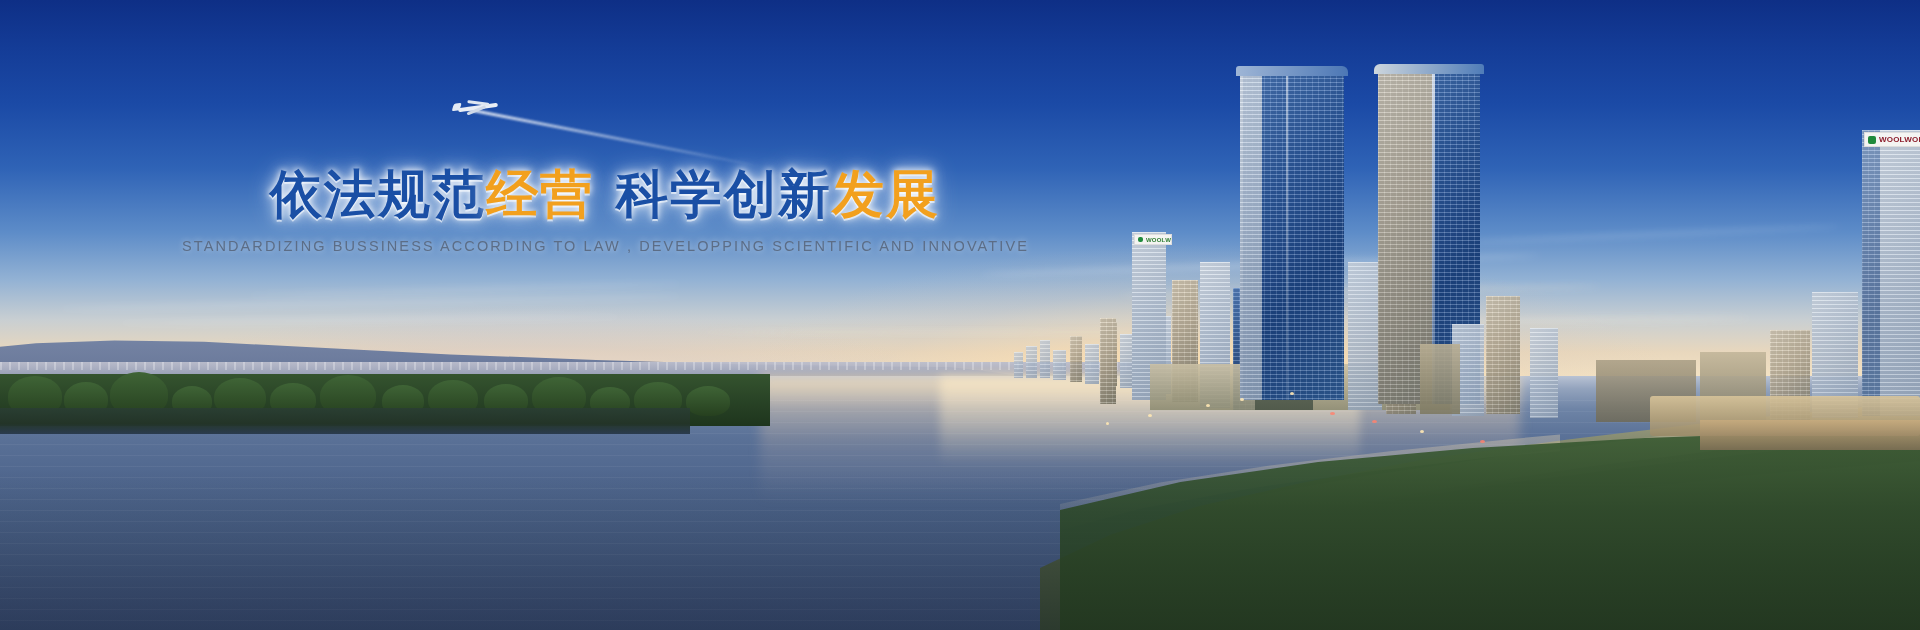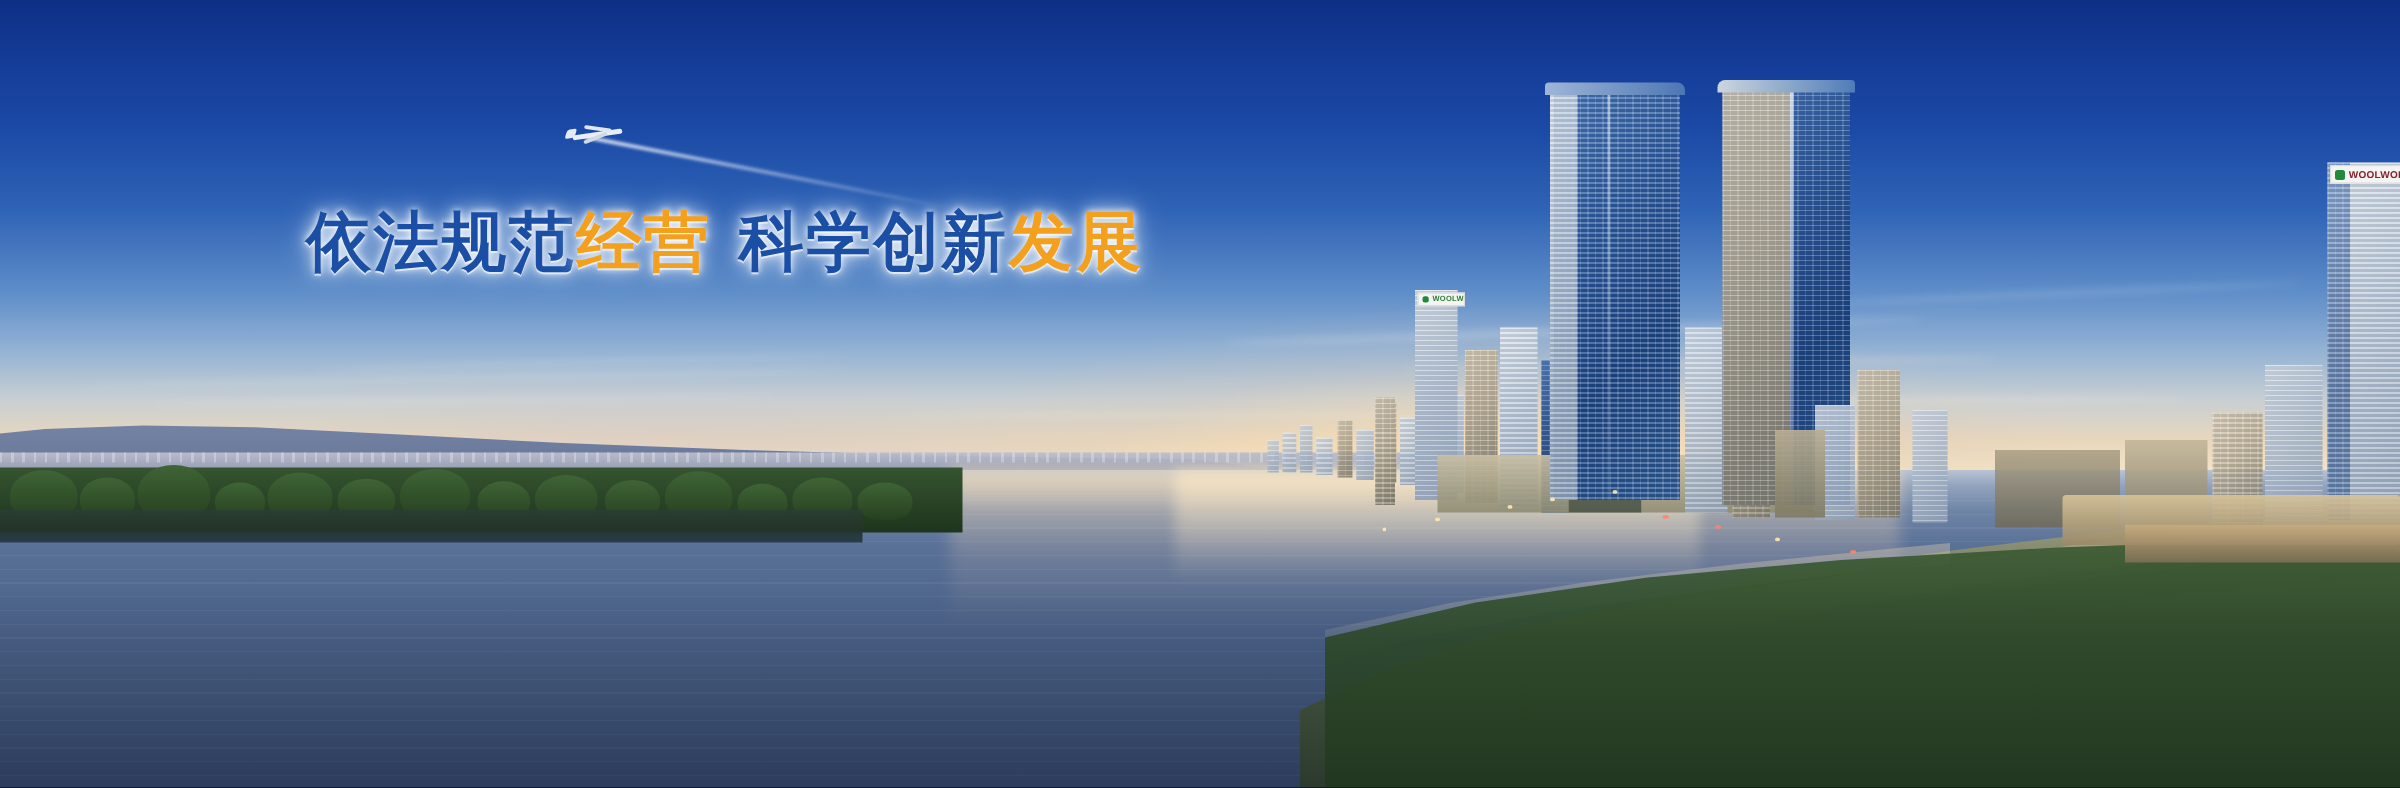--- a/index.html
+++ b/index.html
@@ -226,22 +226,22 @@
     font-family:"Liberation Sans",sans-serif;
   }
   .sign-sm .txt{font-size:6px;color:#2e7d32;}
 
   
   .spark{position:absolute;border-radius:50%;background:rgba(255,232,180,.9);filter:blur(.6px);}
   .spark-r{background:rgba(255,130,110,.85);}
 
   
   .copy{
-    position:absolute;left:200px;top:168px;width:760px;
-    text-align:center;
+    position:absolute;left:180px;top:168px;width:760px;
+    text-align:right;
   }
   .headline{
     font-family:"DejaVu Sans","Liberation Sans",sans-serif;
     font-weight:700;
     font-size:52px;
     line-height:1;
     letter-spacing:2px;
     white-space:nowrap;
     margin:0;
     color:#1a4fa5;
@@ -394,15 +394,16 @@
     <div class="spark spark-r" style="left:1330px;top:412px;width:5px;height:3px;"></div>
     <div class="spark spark-r" style="left:1372px;top:420px;width:5px;height:3px;"></div>
     <div class="spark" style="left:1420px;top:430px;width:4px;height:3px;"></div>
     <div class="spark spark-r" style="left:1480px;top:440px;width:5px;height:3px;"></div>
     <div class="spark" style="left:1148px;top:414px;width:4px;height:3px;"></div>
     <div class="spark" style="left:1106px;top:422px;width:3px;height:3px;"></div>
   </div>
 
   <div class="copy">
     <h1 class="headline"><span>依法规范</span><span class="accent">经营</span><span class="gap"></span><span>科学创新</span><span class="accent">发展</span></h1>
+    <div class="subhead">STANDARDIZING BUSSINESS ACCORDING TO LAW , DEVELOPPING SCIENTIFIC AND INNOVATIVE</div>
   </div>
 
 </div>
 
 </body></html>

